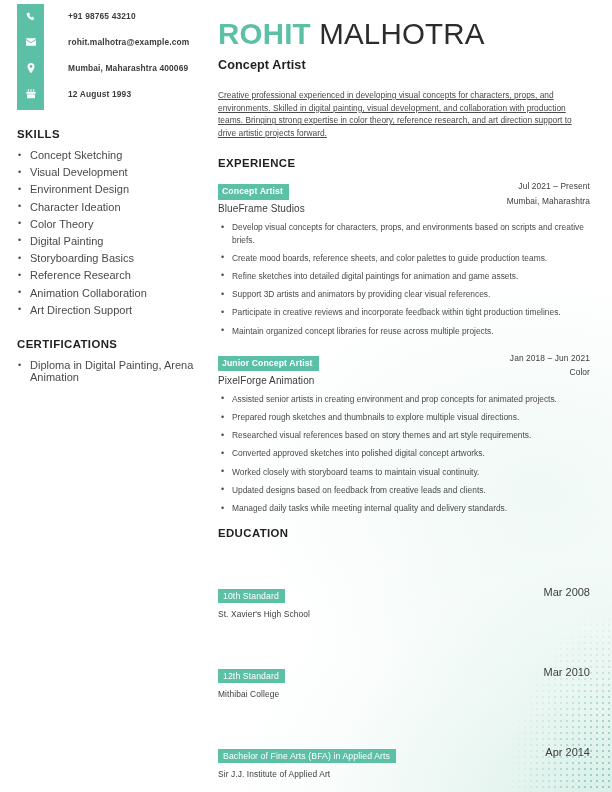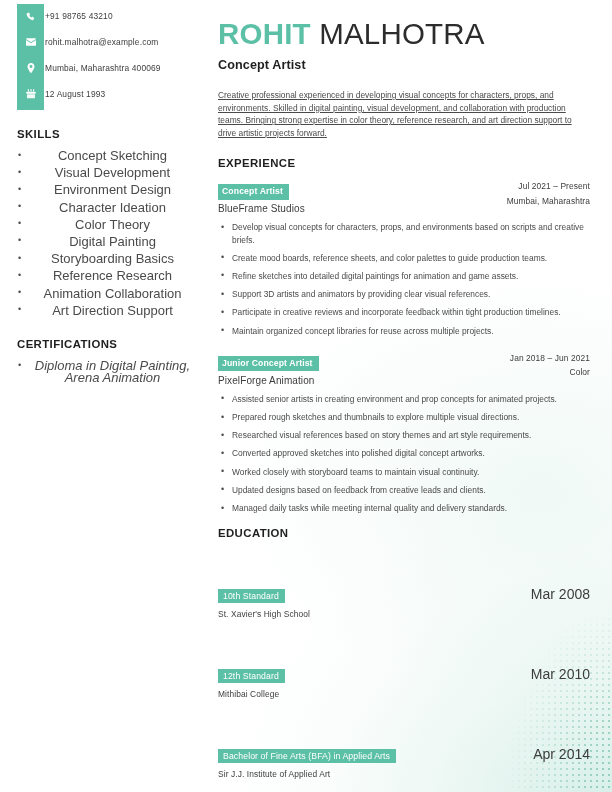--- a/index.html
+++ b/index.html
@@ -79,55 +79,55 @@
   .c-icon {
     width: 27px;
     flex: 0 0 27px;
     display: flex;
     align-items: center;
     justify-content: center;
     color: #ffffff;
   }
   .c-icon svg { display: block; }
   .c-text {
-    padding-left: 1px;
+    padding-left: 24px;
     font-size: 8.4px;
     color: #3c3c3c;
     letter-spacing: 0.15px;
     white-space: nowrap;
+    font-weight: bold;
   }
 
   .side-section { margin: 0 0 0 17px; }
   .side-head {
     font-size: 11.4px;
     font-weight: bold;
     letter-spacing: 0.4px;
     color: #1f1f1f;
     margin: 22px 0 10px 0;
   }
   .side-list { margin: 0; padding: 0; list-style: none; }
   .side-list li {
     position: relative;
-    font-size: 13px;
+    font-size: 11px;
     line-height: 11.6px;
     color: #4a4a4a;
     padding-left: 13px;
     margin-bottom: 5.6px;
     padding-right: 14px;
-    text-align: center;
   }
   .side-list li::before {
     content: "\2022";
     position: absolute;
     left: 1px;
     top: -0.5px;
     font-size: 9px;
     color: #4a4a4a;
   }
-  .cert-list li { margin-bottom: 8px; font-style: italic; }
+  .cert-list li { margin-bottom: 8px; }
 
   
   .right {
     flex: 1 1 auto;
     padding: 17px 22px 0 9px;
     box-sizing: border-box;
     min-width: 0;
   }
 
   .name {
@@ -239,21 +239,21 @@
     color: #ffffff;
     font-size: 8.7px;
     font-weight: normal;
     line-height: 15px;
     padding: 2px 6px 2px 5px;
     box-decoration-break: clone;
     -webkit-box-decoration-break: clone;
     letter-spacing: 0.1px;
   }
   .edu-date {
-    font-size: 14px;
+    font-size: 11px;
     color: #3c3c3c;
     white-space: nowrap;
     flex: 0 0 auto;
     padding-top: 1px;
   }
   .edu-school {
     font-size: 8.4px;
     color: #3c3c3c;
     margin-top: 5px;
     letter-spacing: 0.1px;

